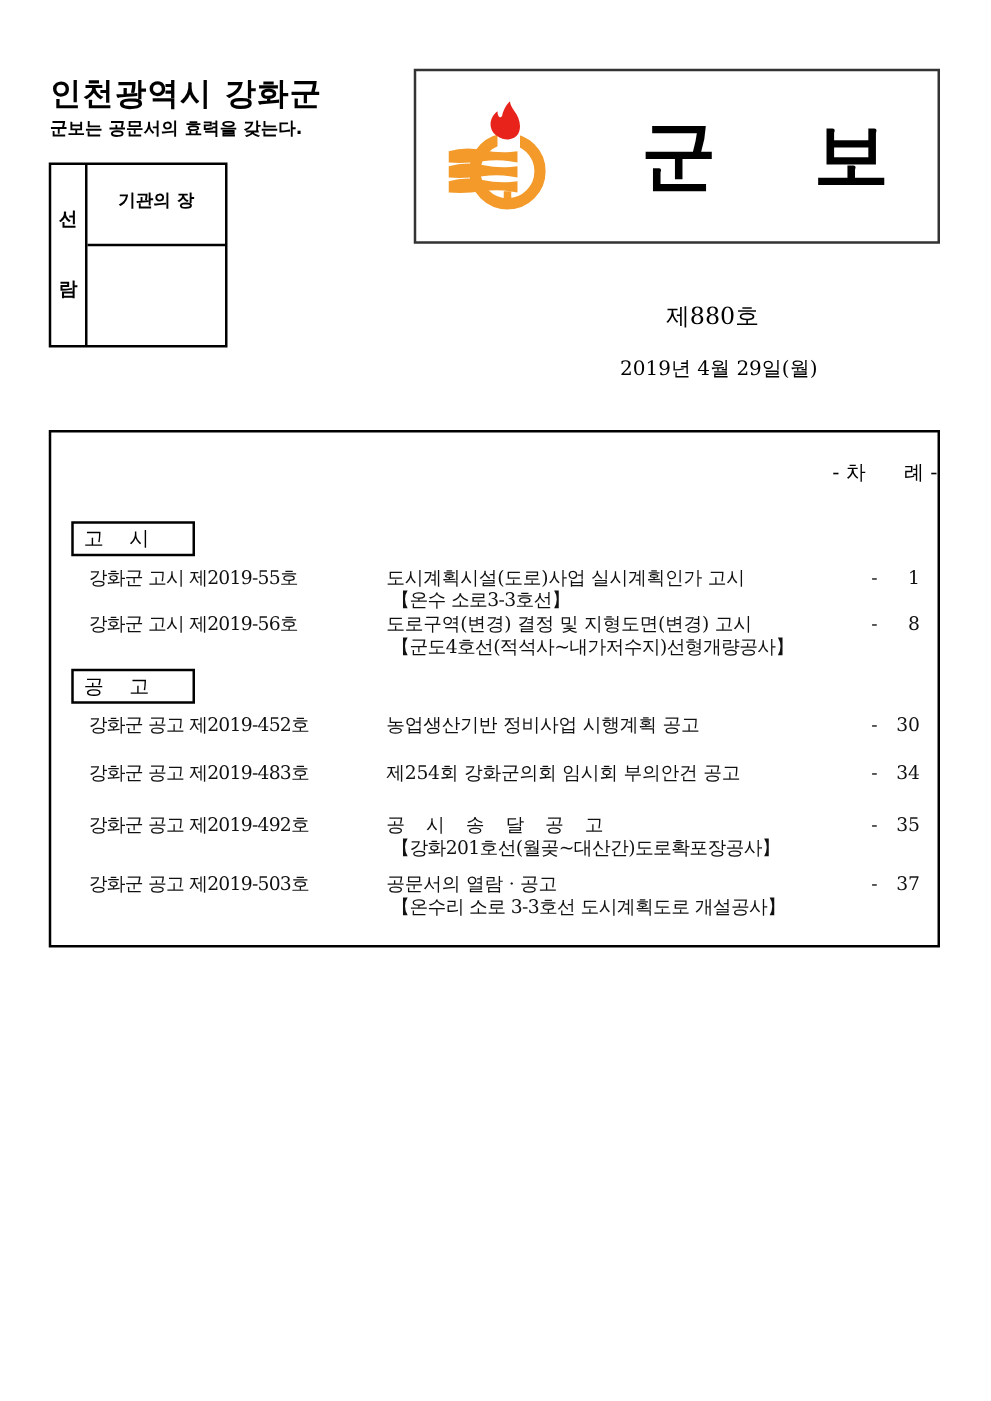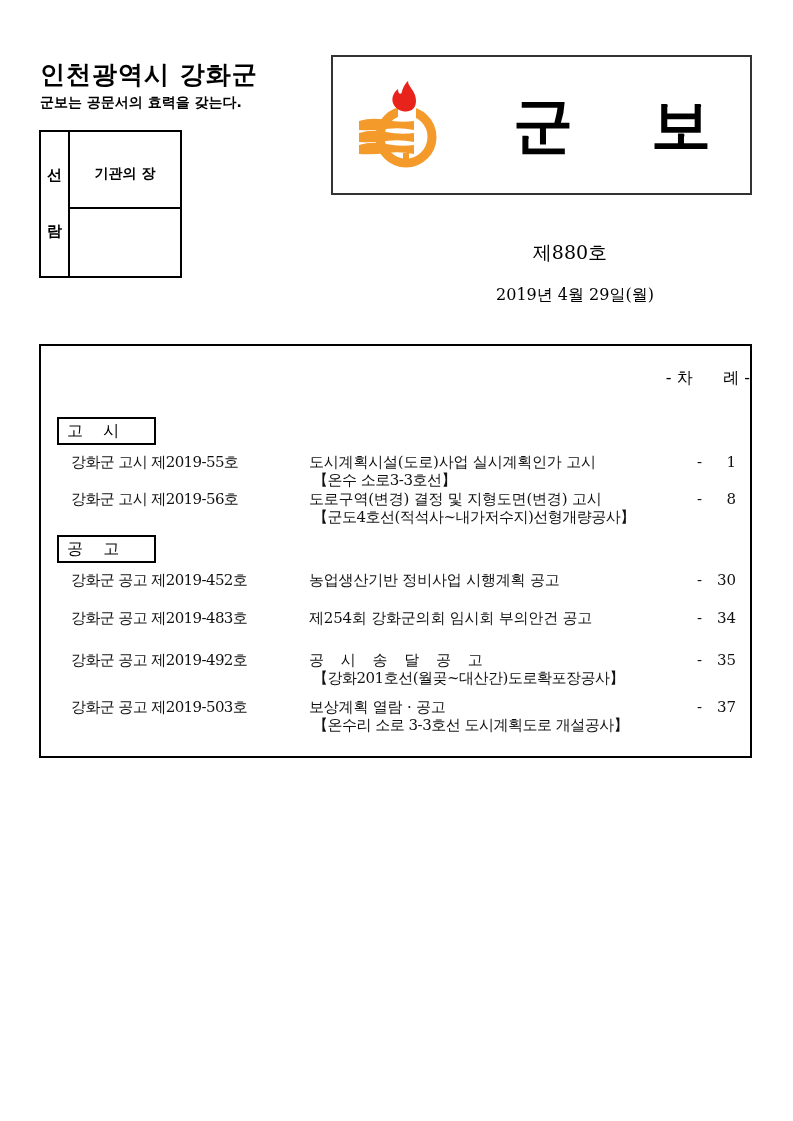--- a/index.html
+++ b/index.html
@@ -5,21 +5,21 @@
     html, body { margin: 0; padding: 0; background: #fff; }
     body { width: 793px; height: 1121px; position: relative; overflow: hidden; color: #000; }
     .abs { position: absolute; }
 
     .org-title { left: 40px; top: 58px; font-family: "DejaVu Sans", sans-serif; font-weight: bold; font-size: 25px; letter-spacing: 1px; white-space: nowrap; }
     .org-sub { left: 40px; top: 94px; font-family: "DejaVu Sans", sans-serif; font-weight: bold; font-size: 14px; white-space: nowrap; }
 
     .review-box { left: 39px; top: 130px; width: 143px; height: 148px; border: 2px solid #000; box-sizing: border-box; }
     .review-side { position: absolute; left: 0; top: 0; width: 29px; height: 100%; border-right: 2px solid #000; box-sizing: border-box; font-family: "DejaVu Sans", sans-serif; font-weight: bold; font-size: 15px; }
     .review-side span { position: absolute; left: 0; width: 100%; text-align: center; }
-    .review-head { position: absolute; left: 29px; top: 0; right: 0; height: 63px; border-bottom: 2px solid #000; font-family: "DejaVu Sans", sans-serif; font-weight: bold; font-size: 14px; text-align: center; line-height: 58px; margin-top: 12px; }
+    .review-head { position: absolute; left: 29px; top: 0; right: 0; height: 63px; border-bottom: 2px solid #000; font-family: "DejaVu Sans", sans-serif; font-weight: bold; font-size: 14px; text-align: center; line-height: 58px; }
     .review-body { position: absolute; left: 29px; top: 63px; right: 0; bottom: 0; }
 
     .masthead { left: 331px; top: 55px; width: 421px; height: 140px; border: 2px solid #333; box-sizing: border-box; }
     .logo { position: absolute; left: 25px; top: 24px; width: 84px; height: 90px; }
     .mast-title { position: absolute; left: 180px; top: 28px; font-family: "DejaVu Sans", sans-serif; font-weight: bold; font-size: 60px; line-height: 80px; white-space: nowrap; }
     .mast-title span { display: inline-block; }
     .mast-title .ch2 { margin-left: 78px; }
 
     .issue-no { left: 500px; top: 240px; width: 140px; text-align: center; font-family: "DejaVu Serif", serif; font-size: 19px; white-space: nowrap; }
     .issue-date { left: 460px; top: 285px; width: 230px; text-align: center; font-family: "DejaVu Serif", serif; font-size: 16px; white-space: nowrap; }
@@ -109,18 +109,18 @@
   <div class="entry" style="top:305px">
     <span class="ref">강화군 공고 제2019-492호</span>
     <span class="subject" style="letter-spacing:6px">공 시 송 달 공 고</span>
     <span class="detail">【강화201호선(월곶~대산간)도로확포장공사】</span>
     <span class="dash">-</span>
     <span class="page">35</span>
   </div>
 
   <div class="entry" style="top:352px">
     <span class="ref">강화군 공고 제2019-503호</span>
-    <span class="subject">보상계획 열람 · 공고</span>
+    <span class="subject">공문서의 열람 · 공고</span>
     <span class="detail">【온수리 소로 3-3호선 도시계획도로 개설공사】</span>
     <span class="dash">-</span>
     <span class="page">37</span>
   </div>
 </div>
 
 </body></html>

